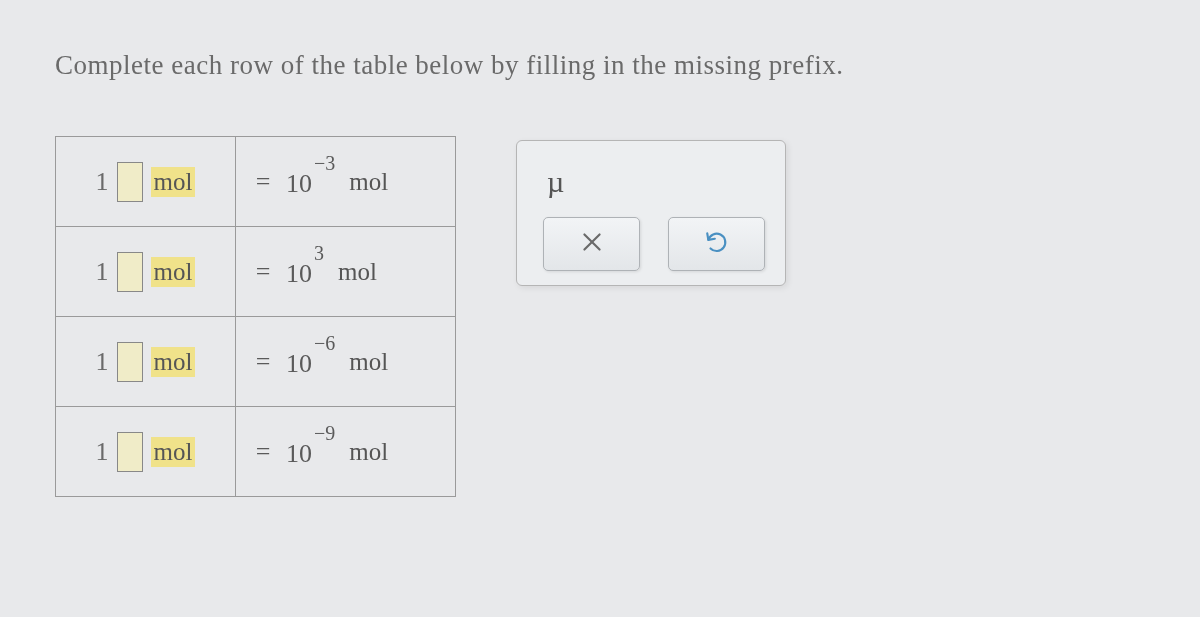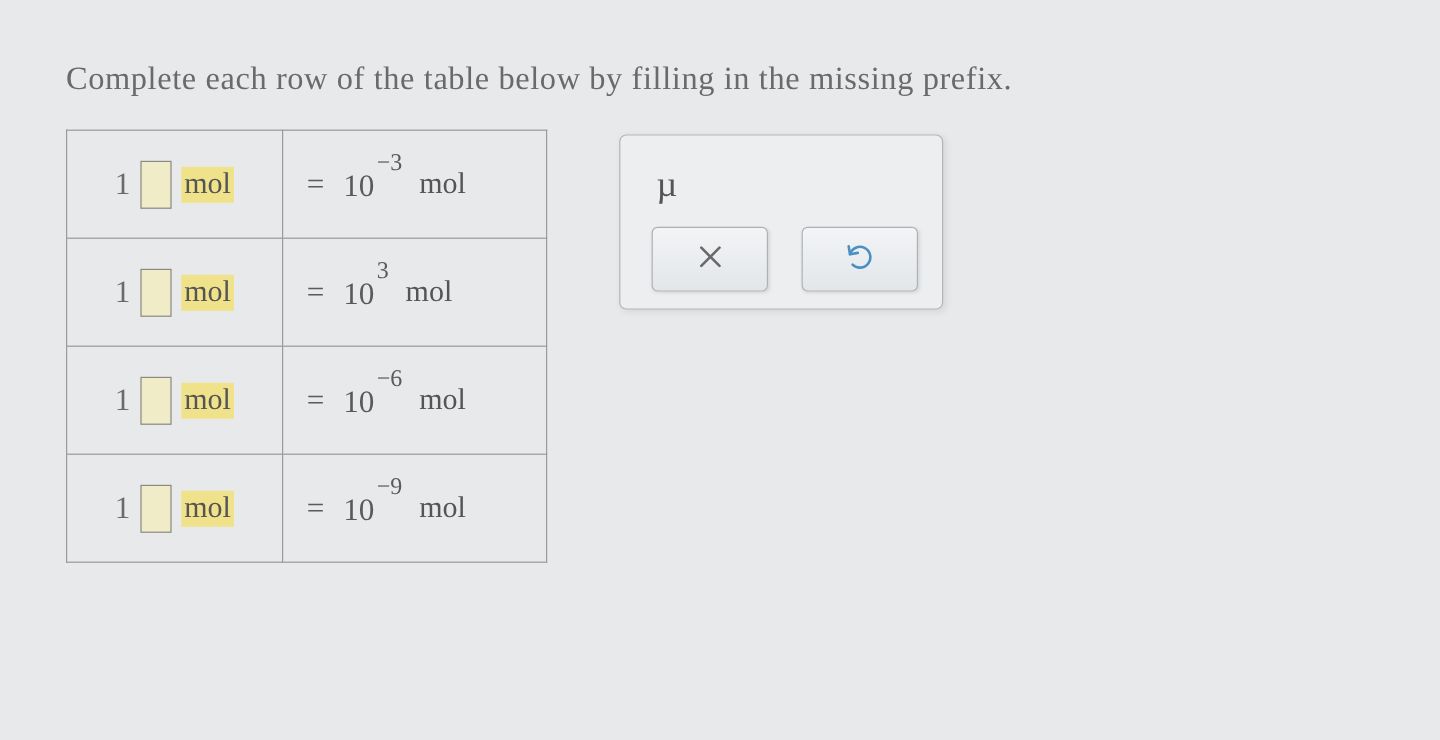--- a/index.html
+++ b/index.html
@@ -8,21 +8,21 @@
     background: #e8e9eb;
     font-family: Georgia, 'Times New Roman', serif;
     color: #444;
     position: relative;
     padding: 50px 55px;
   }
   .question {
     font-size: 27px;
     color: #6a6a6a;
     letter-spacing: 0.5px;
-    margin-bottom: 27px;
+    margin-bottom: 55px;
   }
   .workspace {
     display: flex;
     align-items: flex-start;
     gap: 60px;
   }
   table.prefix-table {
     border-collapse: collapse;
   }
   table.prefix-table td {

